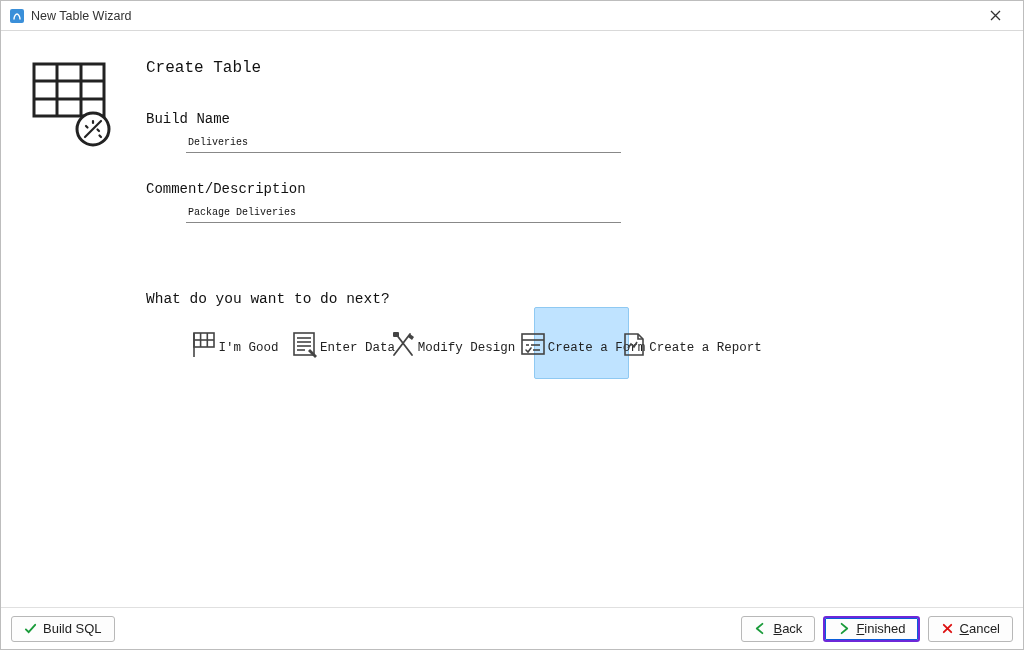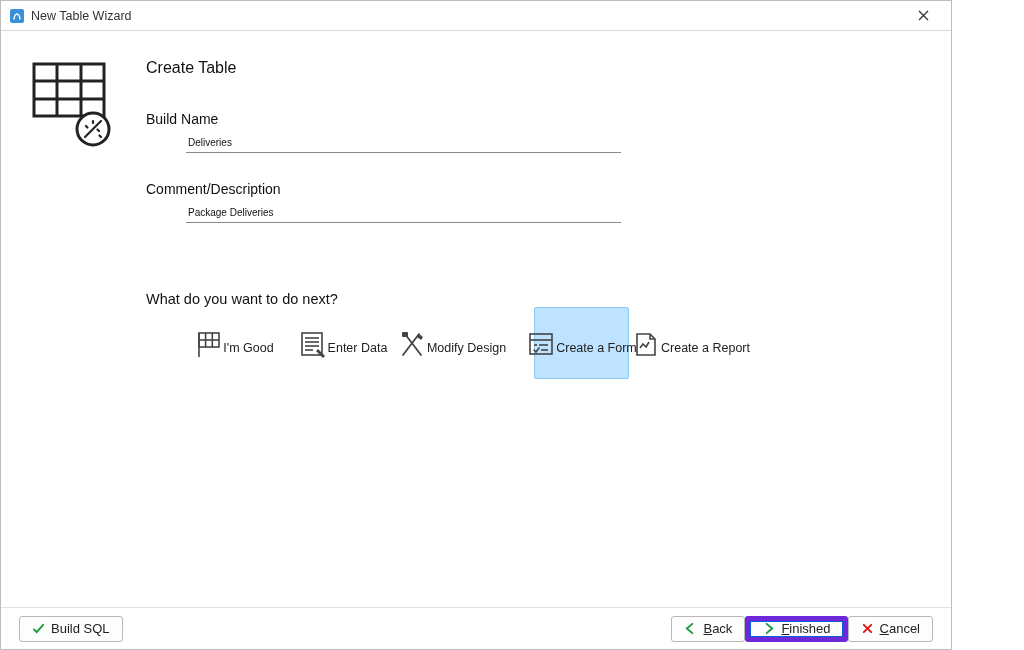--- a/index.html
+++ b/index.html
@@ -1,41 +1,41 @@
 <!DOCTYPE html>
 <html><head>
 <meta charset="utf-8">
 <style>
   * { box-sizing: border-box; }
   html, body { margin:0; padding:0; height:100%; font-family: "Segoe UI", Tahoma, sans-serif; font-size:13px; color:#222; background:#fff; }
-  .window { width:952px; height:650px; border:1px solid #bdbdbd; display:flex; flex-direction:column; background:#fff; position:relative; }
+  .window { width:1024px; height:650px; border:1px solid #bdbdbd; display:flex; flex-direction:column; background:#fff; position:relative; }
   .titlebar { height:30px; display:flex; align-items:center; border-bottom:1px solid #d9d9d9; padding:0 8px; }
   .titlebar .appicon { width:16px; height:16px; margin-right:6px; flex:0 0 auto; }
   .titlebar .title { flex:1 1 auto; font-size:12.5px; color:#333; }
   .titlebar .closebtn { width:40px; height:28px; display:flex; align-items:center; justify-content:center; cursor:default; }
   .titlebar .closebtn svg { width:11px; height:11px; }
-  .body { flex:1 1 auto; display:flex; padding:28px 30px 10px 30px; }
+  .body { flex:1 1 auto; display:flex; padding:28px 30px 10px 30px;font-family:Liberation Mono, monospace; }
   .leftcol { width:115px; flex:0 0 auto; padding-top:0; }
   .leftcol svg { width:80px; height:90px; }
   .main { flex:1 1 auto; max-width:760px; }
   .heading { font-size:16px; font-weight:400; color:#111; margin-bottom:34px; }
   .fieldlabel { font-size:14px; color:#111; margin-bottom:6px; }
   .fieldwrap { margin-bottom:28px; }
   .textinput { width:435px; margin-left:40px; border:none; border-bottom:1px solid #888; font-size:10px; padding:4px 2px 4px 2px; outline:none; background:transparent; font-family:inherit; color:#111; }
   .next-heading { font-size:14.5px; color:#111; margin-top:68px; }
   .options { display:flex; gap:14px; margin-left:40px; }
   .opt { width:95px; height:72px; display:flex; flex-direction:row; align-items:center; justify-content:center; cursor:default; border:1px solid transparent; border-radius:2px; padding-top:4px; }
   .opt.selected { background:#bfe3ff; border:1px solid #8fc9f2;margin-left:21px; }
   .opt .iconwrap { height:34px; display:flex; align-items:center; justify-content:center; }
   .opt .iconwrap svg { width:30px; height:28px; }
   .opt .optlabel { font-size:12.5px; color:#222; margin-top:6px; white-space:nowrap; }
-  .footer { height:42px; border-top:1px solid #e0e0e0; display:flex; align-items:center; padding:0 18px; }
+  .footer { height:42px; border-top:1px solid #e0e0e0; display:flex; align-items:center; padding:0 10px; gap:8px; }
   .footer .spacer { flex:1 1 auto; }
   .btn { height:26px; display:inline-flex; align-items:center; gap:6px; padding:0 12px; border:1px solid #b8b8b8; background:#fdfdfd; border-radius:3px; font-size:13px; color:#222; cursor:default; }
-  .btn.focus { border:5px solid #6d28d9; box-shadow: inset 0 0 0 1px #0a5ed9; }
+  .btn.focus { border:2px solid #6d28d9; box-shadow: inset 0 0 0 1px #0a5ed9; }
   .btn u { text-decoration:underline; }
   .btn svg { width:13px; height:13px; }
   .btn .green-stroke { stroke:#1a9b3a; }
   .btn .red-stroke { stroke:#d11; }
 </style>
 </head>
 <body>
 
 <div class="window">
 

